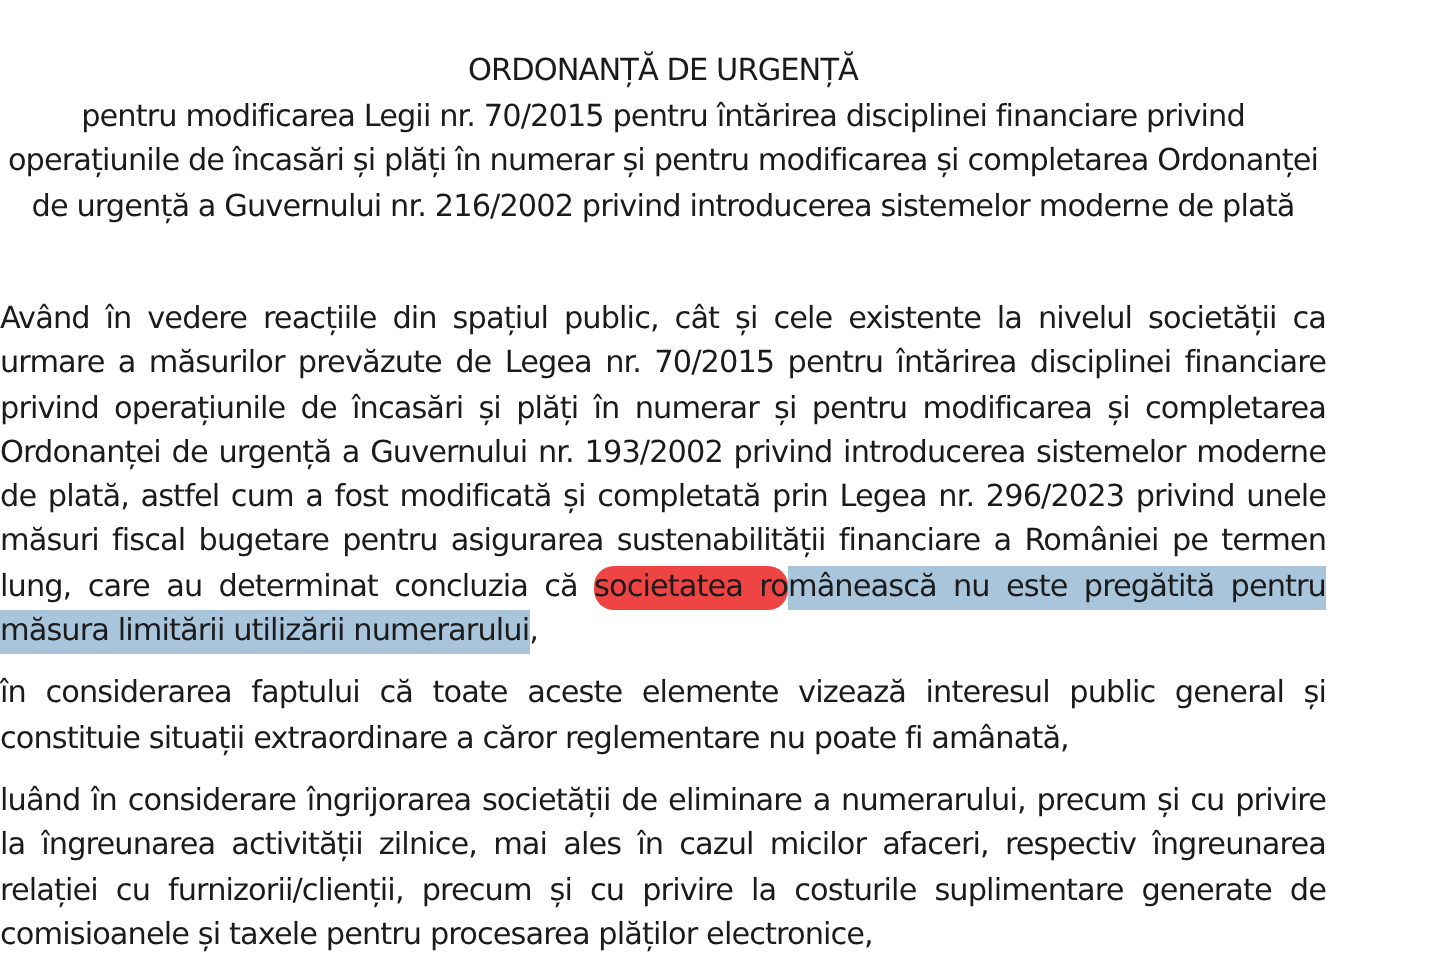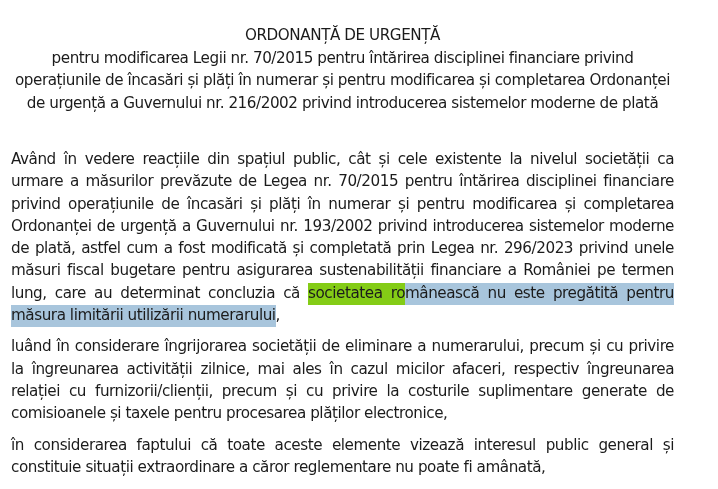--- a/index.html
+++ b/index.html
@@ -10,21 +10,21 @@
     body {
       width: 718px;
       height: 489px;
       overflow: hidden;
       position: relative;
       font-family: "DejaVu Sans", sans-serif;
       color: #1b1b1b;
     }
     .page {
       position: absolute;
-      left: 11px;
+      left: 0;
       top: 0;
       width: 663px;
     }
     .heading {
       text-align: center;
       font-size: 15.2px;
       line-height: 22.5px;
       letter-spacing: -0.45px;
       margin-top: 24px;
     }
@@ -39,35 +39,36 @@
       text-align-last: left;
       font-size: 15.2px;
       line-height: 22.3px;
       letter-spacing: -0.45px;
       margin: 0;
     }
     .p1 { margin-top: 34px; }
     .p2 { margin-top: 9px; }
     .p3 { margin-top: 9px; }
     .hl-a {
-      background: #84cc16;
+      background: #ef4444;
       padding: 1px 0 3px 0;
+      border-radius: 10px;
     }
     .hl-b {
       background: #a8c5dc;
       padding: 1px 0 3px 0;
     }
   </style>
 </head>
 <body>
 
 <div class="page">
   <div class="heading">
     <span class="title">ORDONANȚĂ DE URGENȚĂ</span>
     <span class="subtitle">pentru modificarea Legii nr. 70/2015 pentru întărirea disciplinei financiare privind operațiunile de încasări și plăți în numerar și pentru modificarea și completarea Ordonanței de urgență a Guvernului nr. 216/2002 privind introducerea sistemelor moderne de plată</span>
   </div>
 
   <p class="para p1"><span>Având în vedere reacțiile din spațiul public, cât și cele existente la nivelul societății ca urmare a măsurilor prevăzute de Legea nr. 70/2015 pentru întărirea disciplinei financiare privind operațiunile de încasări și plăți în numerar și pentru modificarea și completarea Ordonanței de urgență a Guvernului nr. 193/2002 privind introducerea sistemelor moderne de plată, astfel cum a fost modificată și completată prin Legea nr. 296/2023 privind unele măsuri fiscal bugetare pentru asigurarea sustenabilității financiare a României pe termen lung, care au determinat concluzia că </span><span class="hl-a">societatea ro</span><span class="hl-b">mânească nu este pregătită pentru măsura limitării utilizării numerarului</span><span>,</span></p>
 
+  <p class="para p3">în considerarea faptului că toate aceste elemente vizează interesul public general și constituie situații extraordinare a căror reglementare nu poate fi amânată,</p>
+
   <p class="para p2">luând în considerare îngrijorarea societății de eliminare a numerarului, precum și cu privire la îngreunarea activității zilnice, mai ales în cazul micilor afaceri, respectiv îngreunarea relației cu furnizorii/clienții, precum și cu privire la costurile suplimentare generate de comisioanele și taxele pentru procesarea plăților electronice,</p>
-
-  <p class="para p3">în considerarea faptului că toate aceste elemente vizează interesul public general și constituie situații extraordinare a căror reglementare nu poate fi amânată,</p>
 </div>
 
 </body></html>

